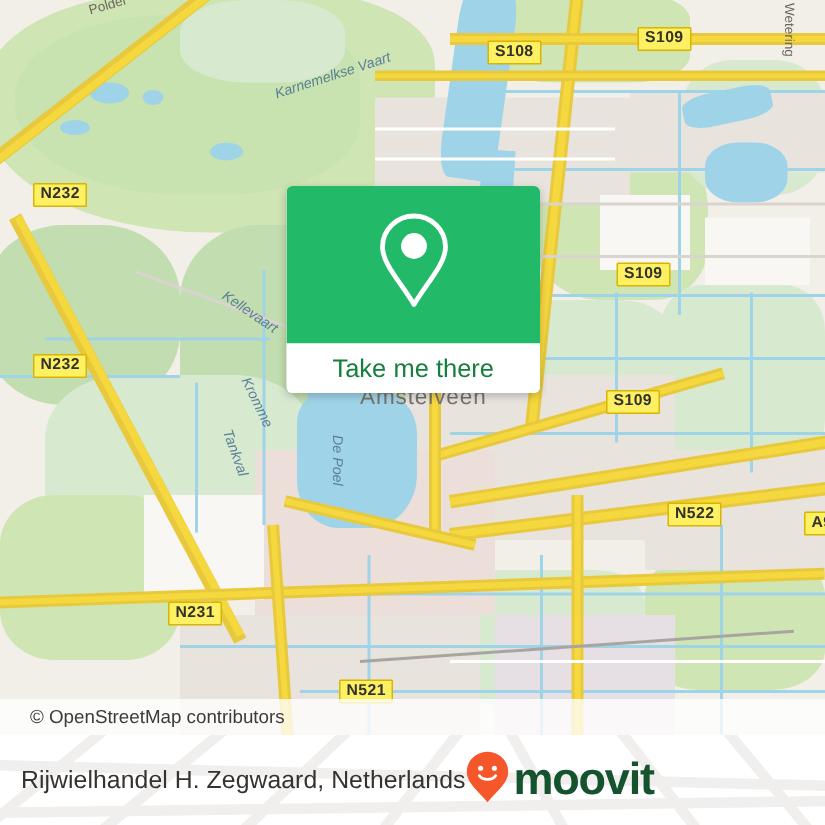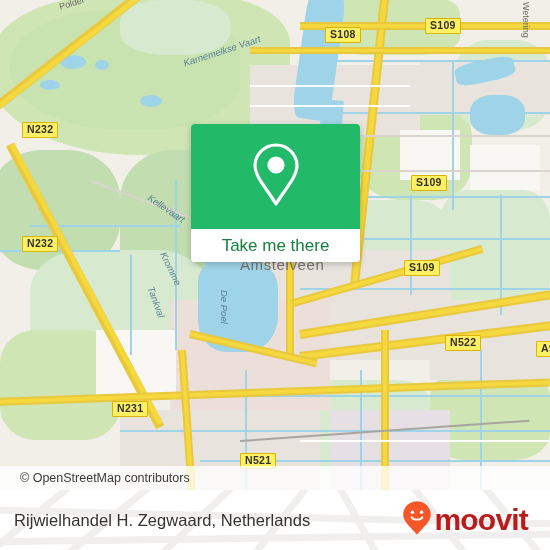--- a/index.html
+++ b/index.html
@@ -156,38 +156,37 @@
     left: 0; top: 0;
     width: 550px; height: 60px;
     opacity: 1;
   }
   .footer-inner {
     position: absolute;
     left: 0; top: 0;
     width: 550px; height: 60px;
     display: flex;
     align-items: center;
-    justify-content: space-between;
     box-sizing: border-box;
     padding: 0 22px 0 14px;
   }
   .footer-title {
     font-size: 16.5px;
     color: #35332f;
     font-family: "Liberation Sans", sans-serif;
     letter-spacing: 0.05px;
   }
   .brand {
     display: flex;
     align-items: center;
     gap: 2px;
   }
   .brand-word {
     font-size: 30px;
-    color: #b91c1c;
+    color: #14532d;
     font-family: "Liberation Sans", sans-serif;
     font-weight: bold;
     letter-spacing: -0.8px;
     line-height: 30px;
   }
 </style>
 </head>
 <body>
 
 <div id="app">
@@ -298,21 +297,21 @@
 
     <div class="shield" style="left:425px; top:18px;">S109</div>
     <div class="shield" style="left:325px; top:27px;">S108</div>
     <div class="shield" style="left:411px; top:175px;">S109</div>
     <div class="shield" style="left:404px; top:260px;">S109</div>
     <div class="shield" style="left:22px; top:122px;">N232</div>
     <div class="shield" style="left:22px; top:236px;">N232</div>
     <div class="shield" style="left:445px; top:335px;">N522</div>
     <div class="shield" style="left:536px; top:341px;">A9</div>
     <div class="shield" style="left:112px; top:401px;">N231</div>
-    <div class="shield" style="left:240px; top:453px;">N521</div>
+    <div class="shield" style="left:226px; top:453px;">N521</div>
 
     <div class="maplabel city-label" style="left:240px; top:256px;">Amstelveen</div>
     <div class="maplabel water-label" style="left:230px; top:290px; transform: rotate(90deg); transform-origin: left top;">De Poel</div>
     <div class="maplabel water-label" style="left:156px; top:285px; transform: rotate(70deg); transform-origin: left top;">Tankval</div>
     <div class="maplabel water-label" style="left:168px; top:250px; transform: rotate(64deg); transform-origin: left top;">Kromme</div>
     <div class="maplabel water-label" style="left:152px; top:192px; transform: rotate(34deg); transform-origin: left top;">Kellevaart</div>
     <div class="maplabel water-label" style="left:182px; top:58px; transform: rotate(-18deg); transform-origin: left top;">Karnemelkse Vaart</div>
     <div class="maplabel street-label" style="left:531px; top:2px; transform: rotate(90deg); transform-origin: left top;">Wetering</div>
     <div class="maplabel street-label" style="left:58px; top:2px; transform: rotate(-16deg); transform-origin: left top;">Polder</div>
 

